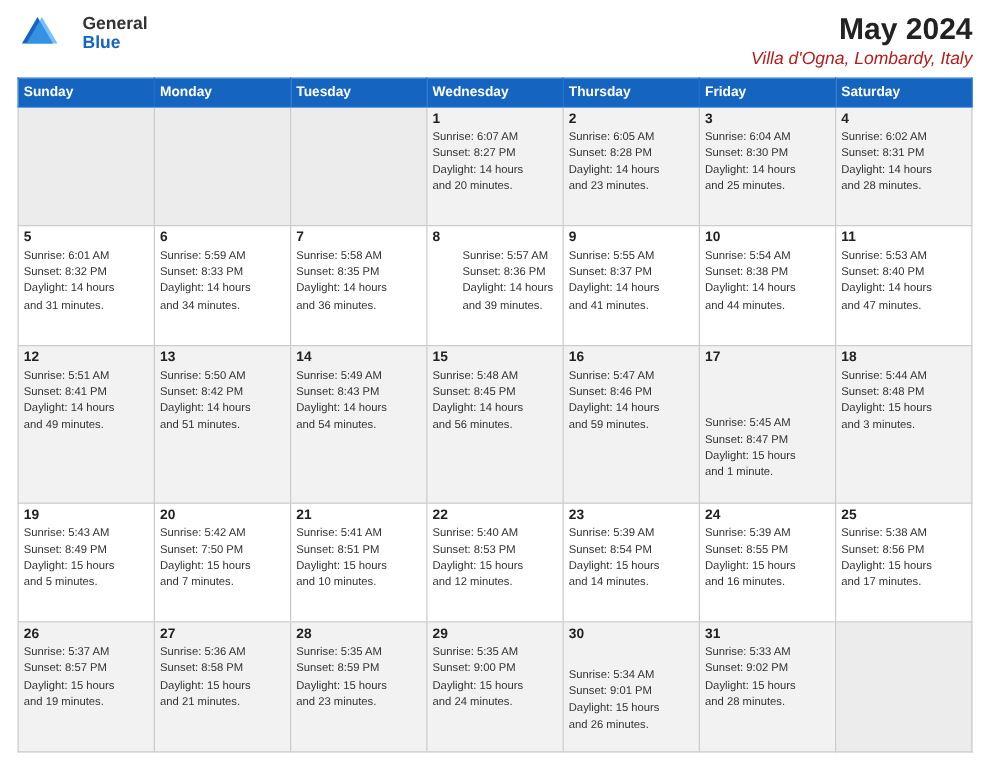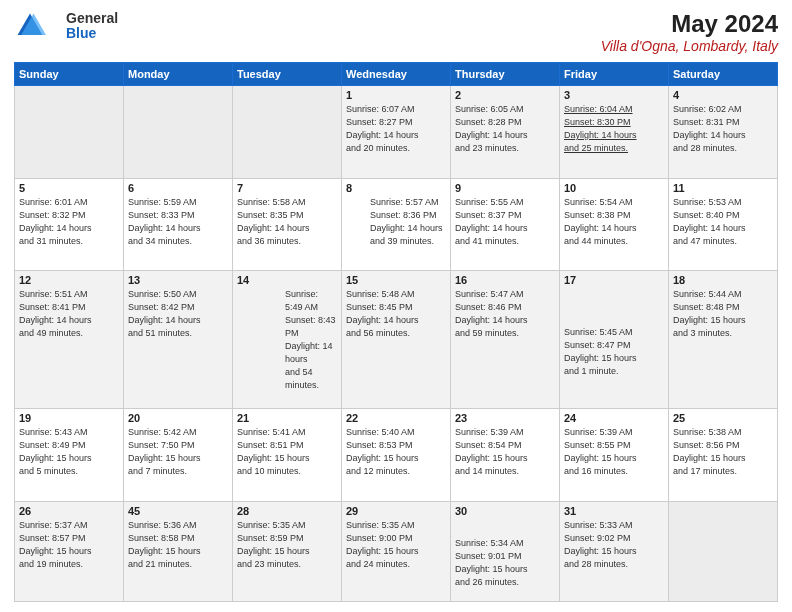--- a/index.html
+++ b/index.html
@@ -155,21 +155,21 @@
           </td>
           <td>
             <span class="day-number">2</span>
             <div class="day-info" style="white-space: pre-line;">Sunrise: 6:05 AM
 Sunset: 8:28 PM
 Daylight: 14 hours
 and 23 minutes.</div>
           </td>
           <td>
             <span class="day-number">3</span>
-            <div class="day-info" style="white-space: pre-line; text-decoration: underline;">Sunrise: 6:04 AM
+            <div class="day-info" style="white-space: pre-line;">Sunrise: 6:04 AM
 Sunset: 8:30 PM
 Daylight: 14 hours
 and 25 minutes.</div>
           </td>
           <td>
             <span class="day-number">4</span>
             <div class="day-info" style="white-space: pre-line;">Sunrise: 6:02 AM
 Sunset: 8:31 PM
 Daylight: 14 hours
 and 28 minutes.</div>
@@ -236,21 +236,21 @@
           </td>
           <td>
             <span class="day-number">13</span>
             <div class="day-info" style="white-space: pre-line;">Sunrise: 5:50 AM
 Sunset: 8:42 PM
 Daylight: 14 hours
 and 51 minutes.</div>
           </td>
           <td>
             <span class="day-number">14</span>
-            <div class="day-info" style="white-space: pre-line; margin-left: 48px;">Sunrise: 5:49 AM
+            <div class="day-info" style="white-space: pre-line;">Sunrise: 5:49 AM
 Sunset: 8:43 PM
 Daylight: 14 hours
 and 54 minutes.</div>
           </td>
           <td>
             <span class="day-number">15</span>
             <div class="day-info" style="white-space: pre-line;">Sunrise: 5:48 AM
 Sunset: 8:45 PM
 Daylight: 14 hours
 and 56 minutes.</div>
@@ -330,21 +330,21 @@
         </tr>
         <tr class="row-shaded">
           <td>
             <span class="day-number">26</span>
             <div class="day-info" style="white-space: pre-line;">Sunrise: 5:37 AM
 Sunset: 8:57 PM
 Daylight: 15 hours
 and 19 minutes.</div>
           </td>
           <td>
-            <span class="day-number">45</span>
+            <span class="day-number">27</span>
             <div class="day-info" style="white-space: pre-line;">Sunrise: 5:36 AM
 Sunset: 8:58 PM
 Daylight: 15 hours
 and 21 minutes.</div>
           </td>
           <td>
             <span class="day-number">28</span>
             <div class="day-info" style="white-space: pre-line;">Sunrise: 5:35 AM
 Sunset: 8:59 PM
 Daylight: 15 hours

